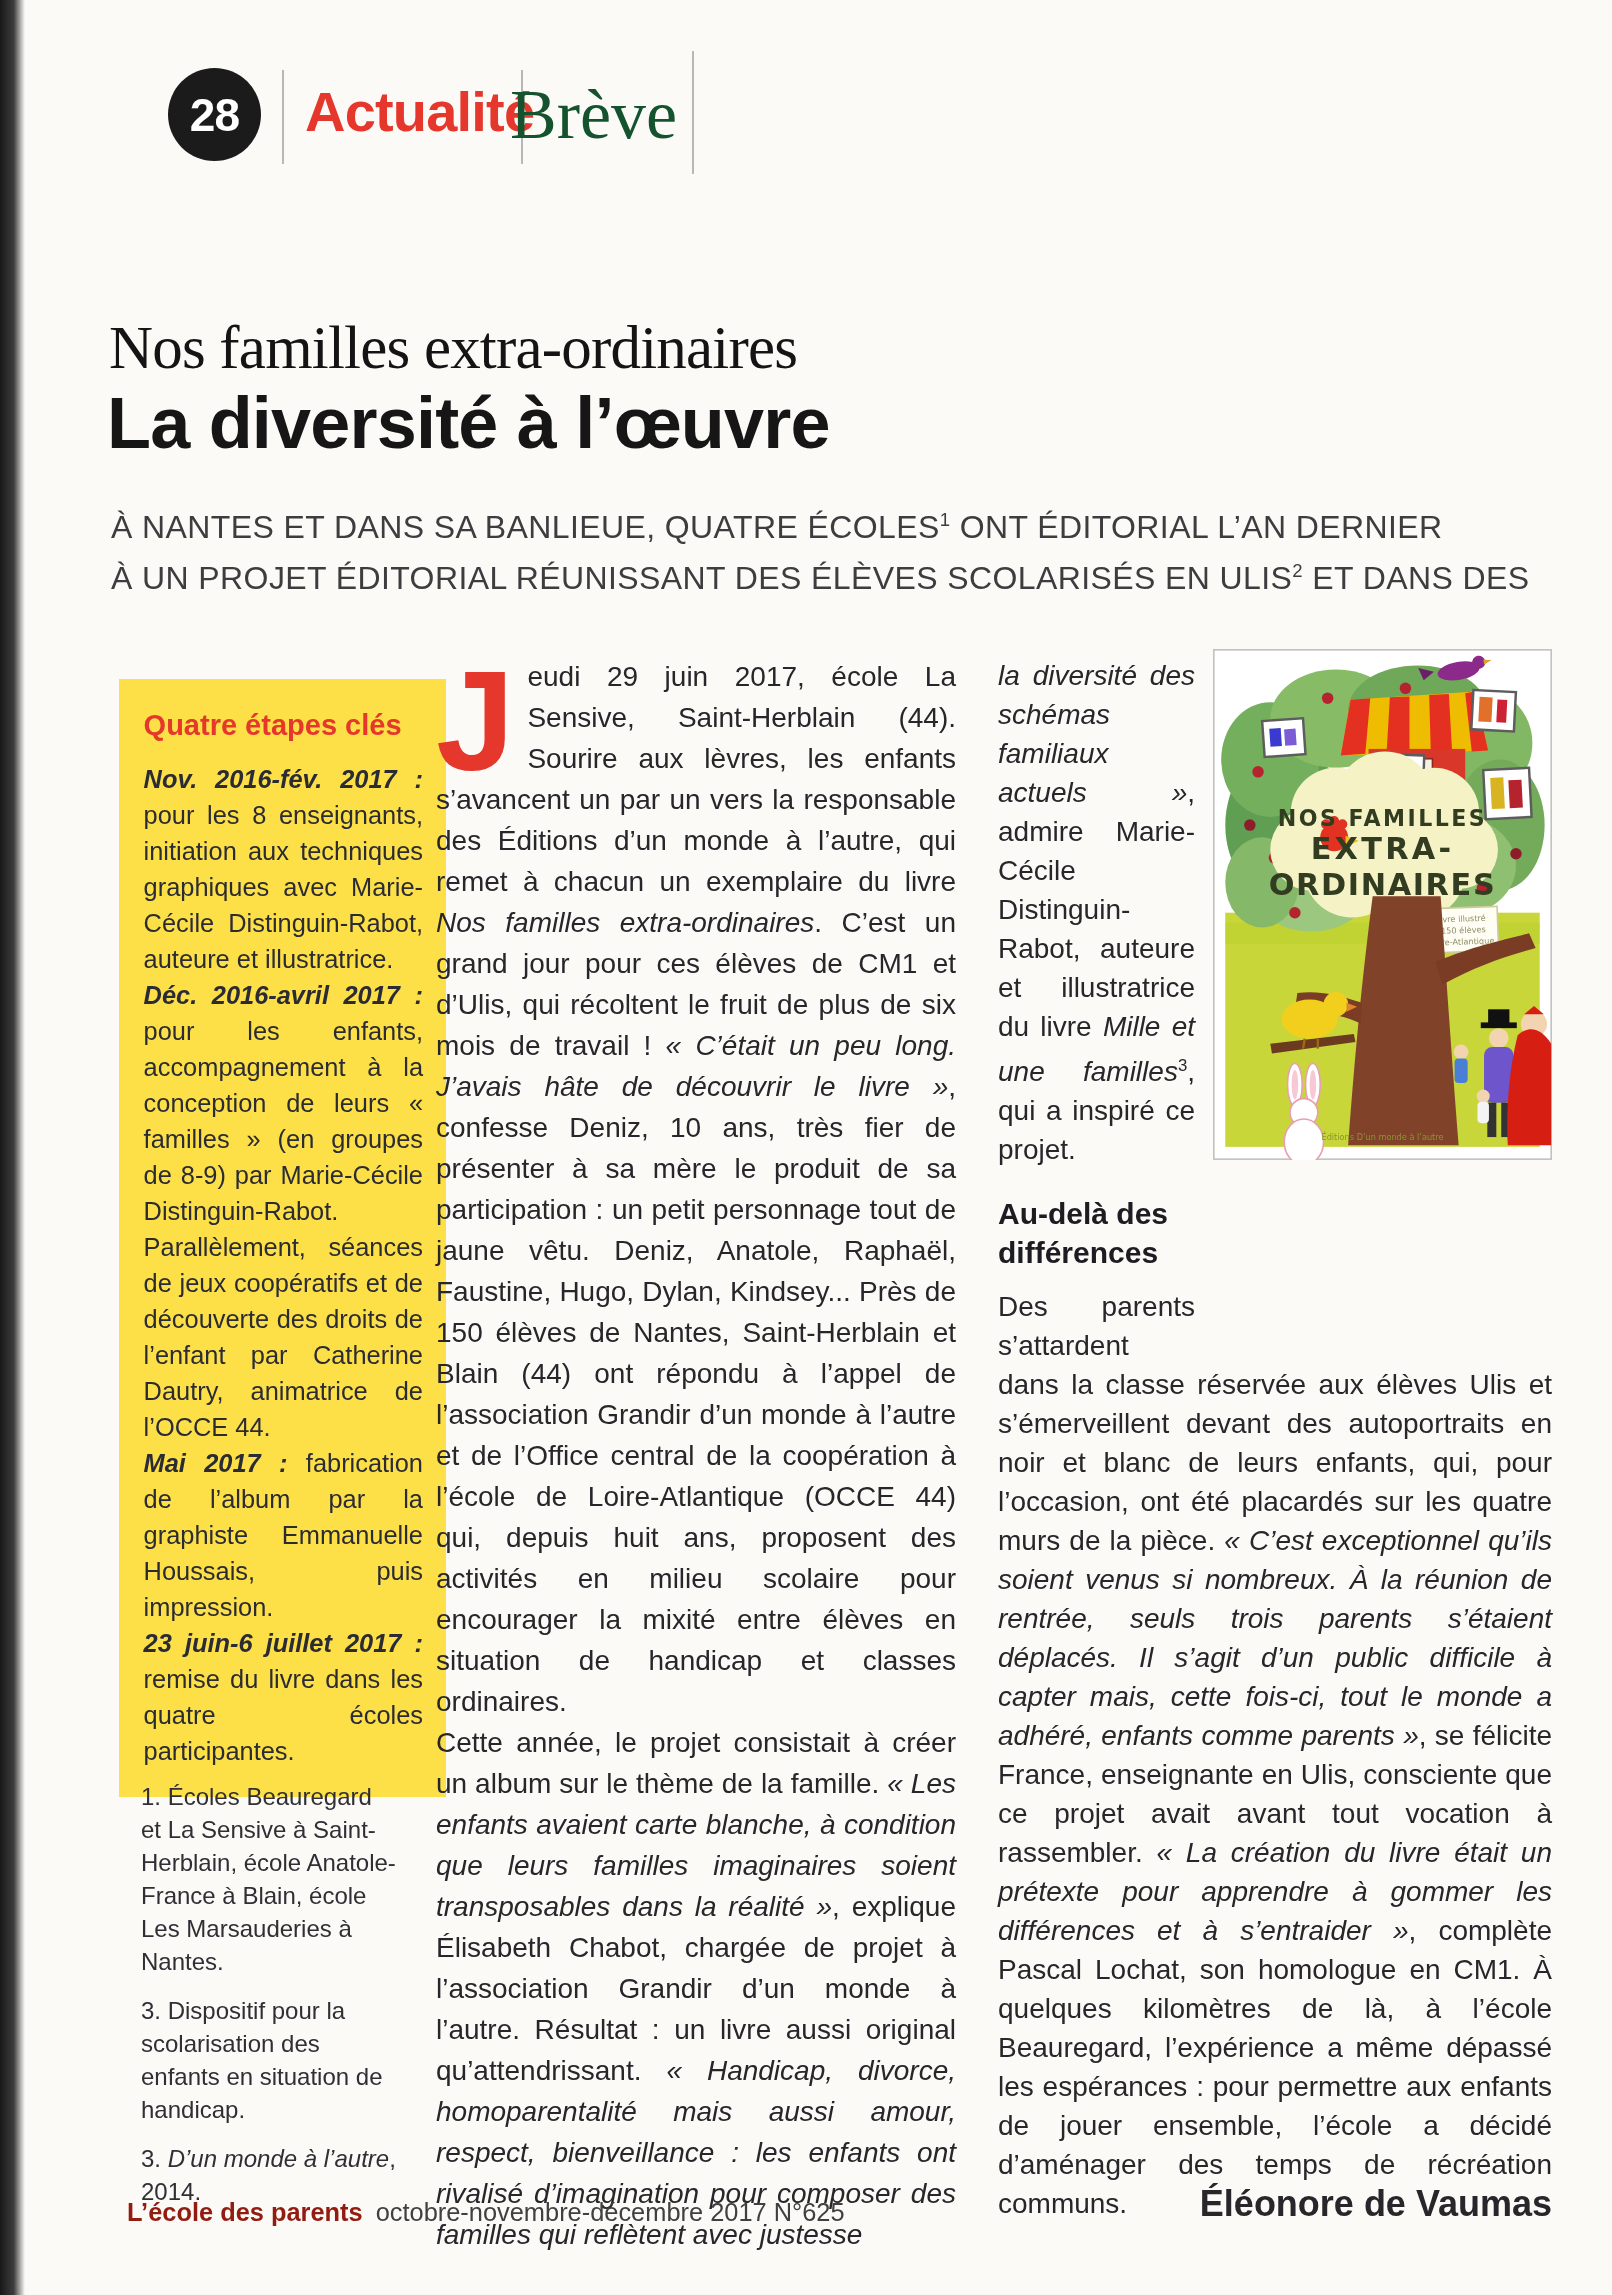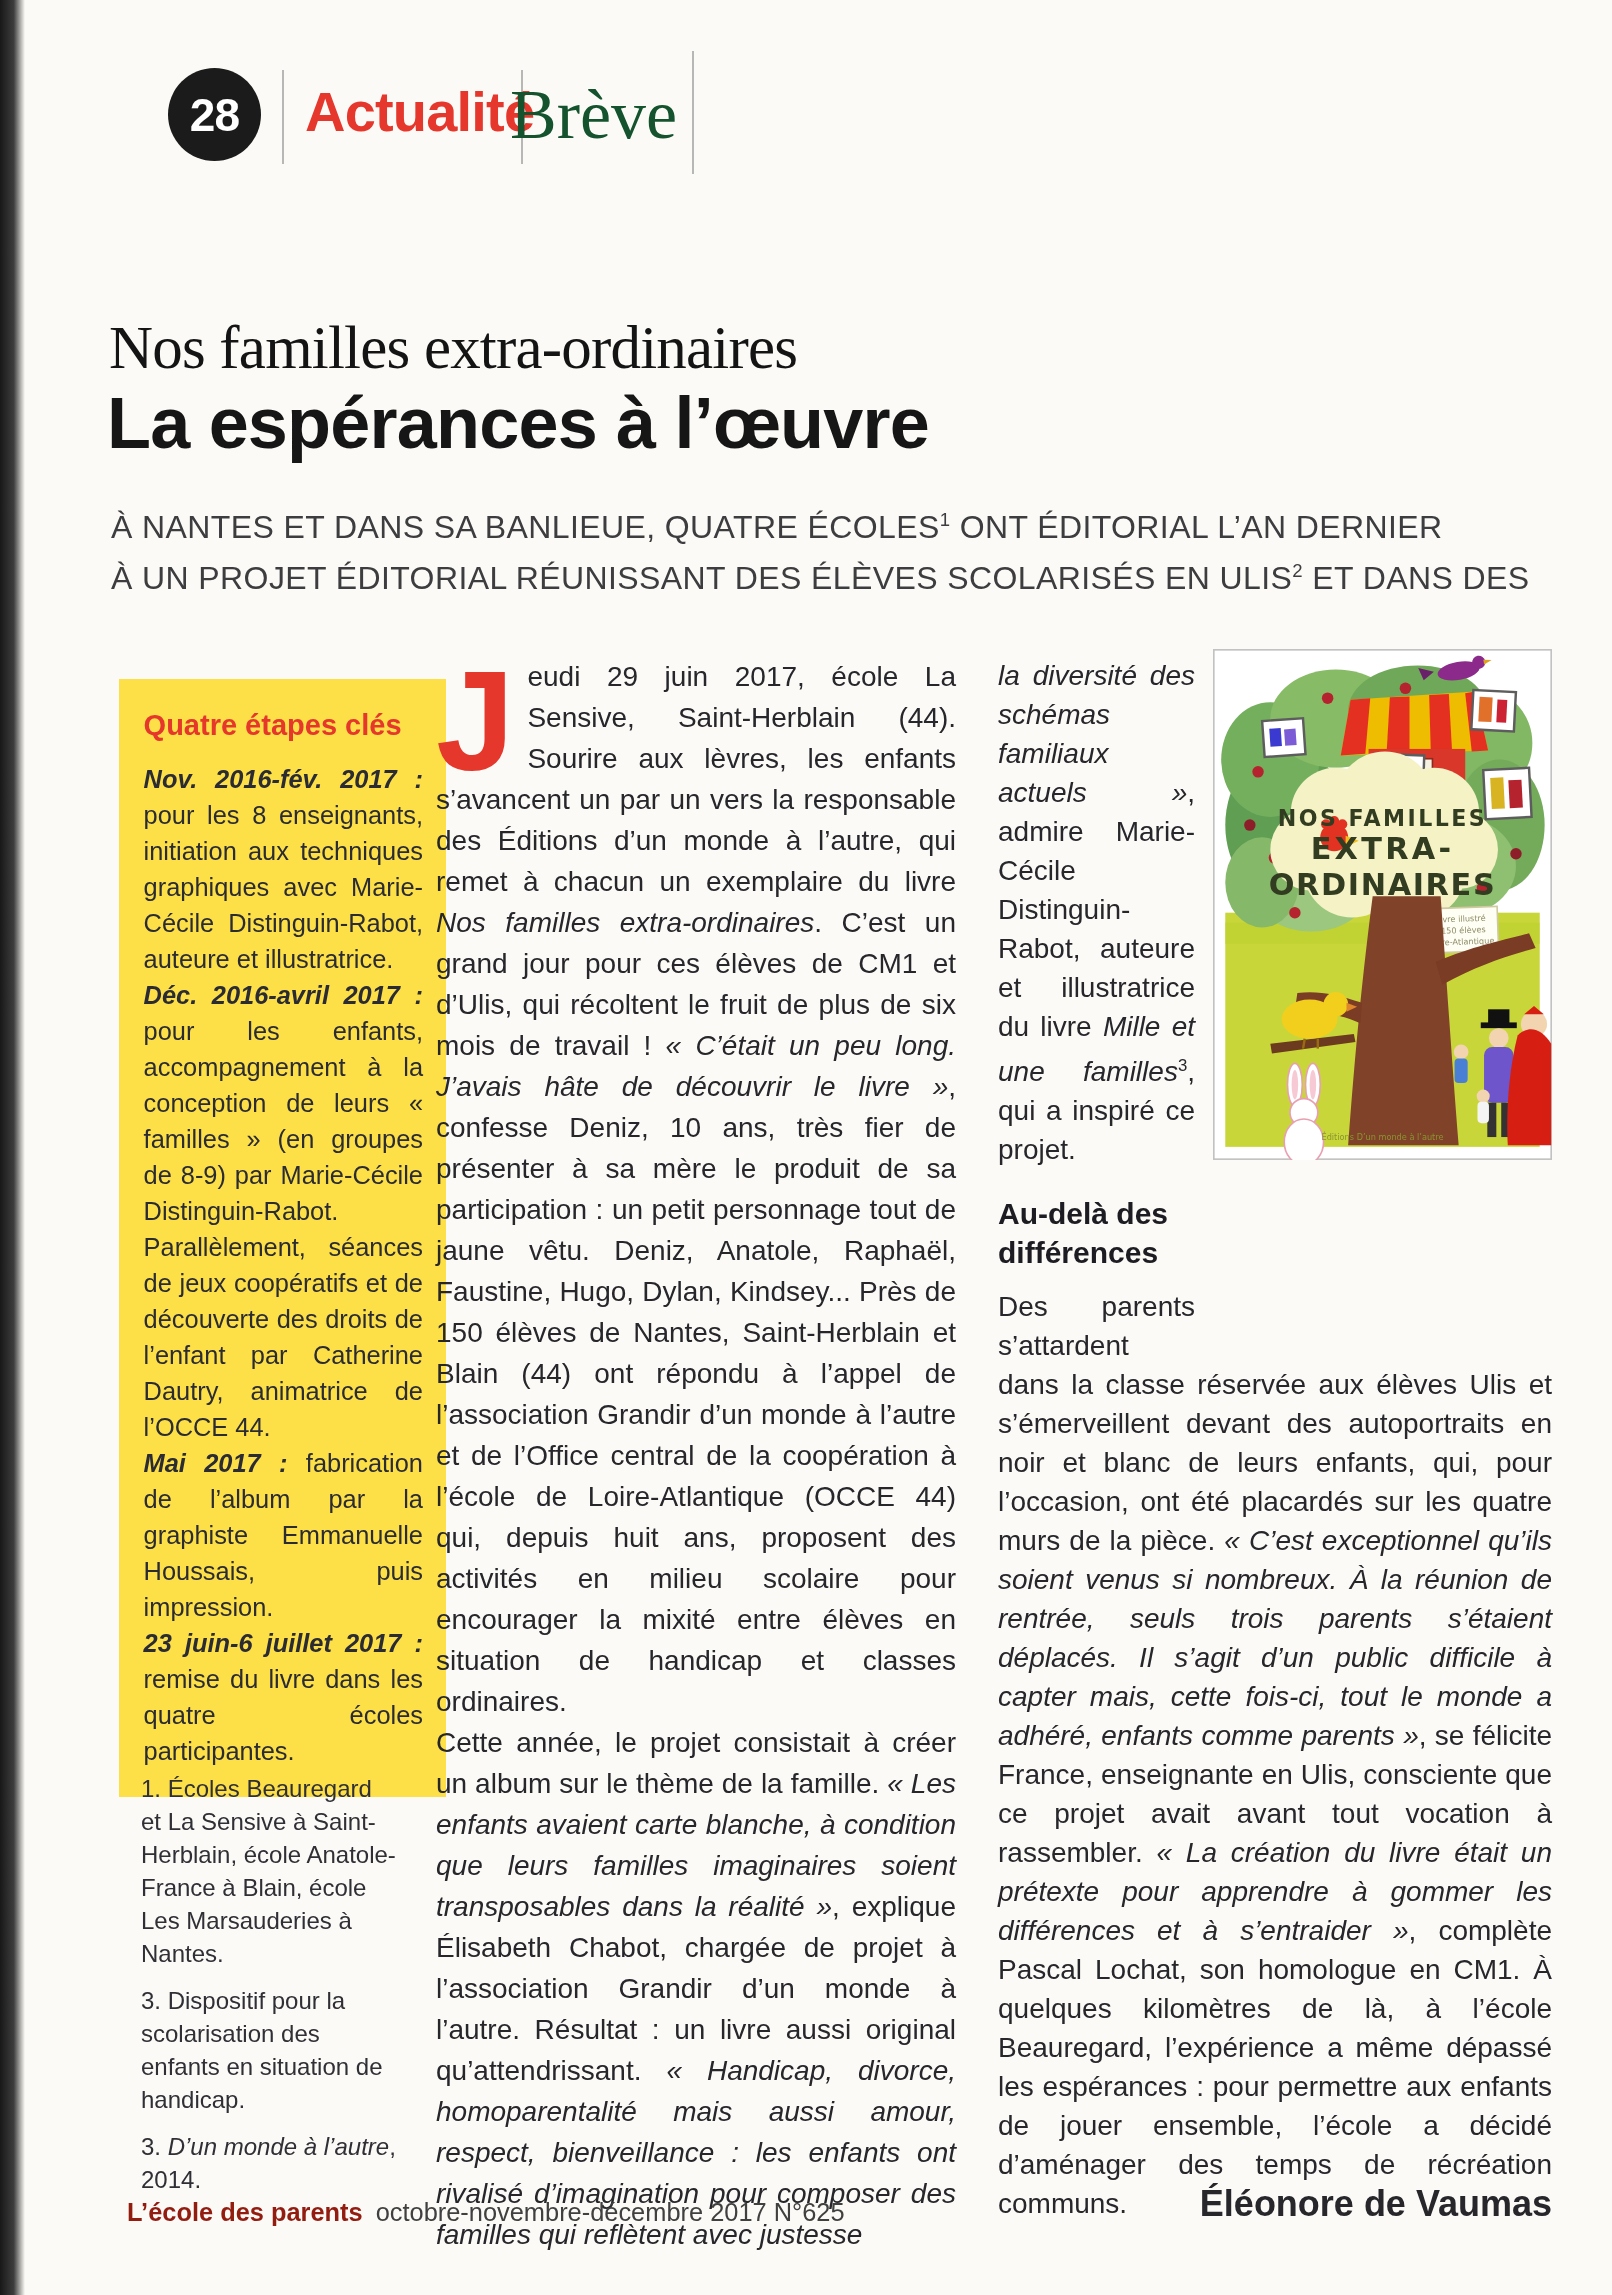--- a/index.html
+++ b/index.html
@@ -26,21 +26,21 @@
   .standfirst sup{font-size:58%;}
   
   .sidebar{position:absolute;left:119px;top:679px;width:327px;box-sizing:border-box;
         background:#fde047;padding:29.5px 23px 28px 24.6px;}
   .sidebar h2{margin:0 0 19.7px 0;font-size:29px;color:#e5372b;font-weight:bold;}
   .sidebar p{margin:0;font-size:25.4px;line-height:36px;text-align:justify;color:#2b2b33;}
   .sidebar .lead{font-weight:bold;font-style:italic;}
   
   .footnotes{position:absolute;left:141px;top:1764px;width:256px;font-size:24px;
         line-height:33px;color:#2f2f35;}
-  .footnotes p{margin:8px 0 14px 0;}
+  .footnotes p{margin:16px 0 14px 0;}
   
   .col2{position:absolute;left:436px;top:656px;width:520px;font-size:28px;
         line-height:41px;text-align:justify;hyphens:auto;}
   .col2 p{margin:0;}
   .dropcap{float:left;color:#e5372b;font-size:141px;line-height:105px;font-weight:bold;
         padding:13px 13px 0 0;}
   .col3{position:absolute;left:998px;top:656px;width:554px;font-size:28px;
         line-height:39px;text-align:justify;hyphens:auto;}
   .col3 p{margin:0;}
   .col3 h3{font-size:30px;margin:24.6px 0 14.8px 0;color:#1c1c22;text-align:left;}
@@ -62,21 +62,21 @@
   <div class="page-num">
     <span>28</span>
   </div>
   <div class="vrule" style="left:282px;top:70px;height:94px;"></div>
   <div class="kicker-section">Actualité</div>
   <div class="vrule" style="left:521px;top:70px;height:94px;"></div>
   <div class="kicker-rubric">Brève</div>
   <div class="vrule" style="left:692px;top:51px;height:123px;"></div>
 
   <div class="title-serif">Nos familles extra-ordinaires</div>
-  <div class="title-main">La espérances à l’œuvre</div>
+  <div class="title-main">La diversité à l’œuvre</div>
   <div class="standfirst">
     <div><span>À NANTES ET DANS SA BANLIEUE, QUATRE ÉCOLES</span><sup>1</sup><span> ONT ÉDITORIAL L’AN DERNIER</span></div>
     <div><span>À UN PROJET ÉDITORIAL RÉUNISSANT DES ÉLÈVES SCOLARISÉS EN ULIS</span><sup>2</sup><span> ET DANS DES</span></div>
   </div>
 
   <div class="sidebar">
     <h2>Quatre étapes clés</h2>
     <p><span class="lead">Nov. 2016-fév. 2017 : </span><span>pour les 8 enseignants, initiation aux techniques graphiques avec Marie-Cécile Distinguin-Rabot, auteure et illustratrice.</span></p>
     <p><span class="lead">Déc. 2016-avril 2017 : </span><span>pour les enfants, accompagnement à la conception de leurs « familles » (en groupes de 8-9) par Marie-Cécile Distinguin-Rabot. Parallèlement, séances de jeux coopératifs et de découverte des droits de l’enfant par Catherine Dautry, animatrice de l’OCCE 44.</span></p>
     <p><span class="lead">Mai 2017 : </span><span>fabrication de l’album par la graphiste Emmanuelle Houssais, puis impression.</span></p>

